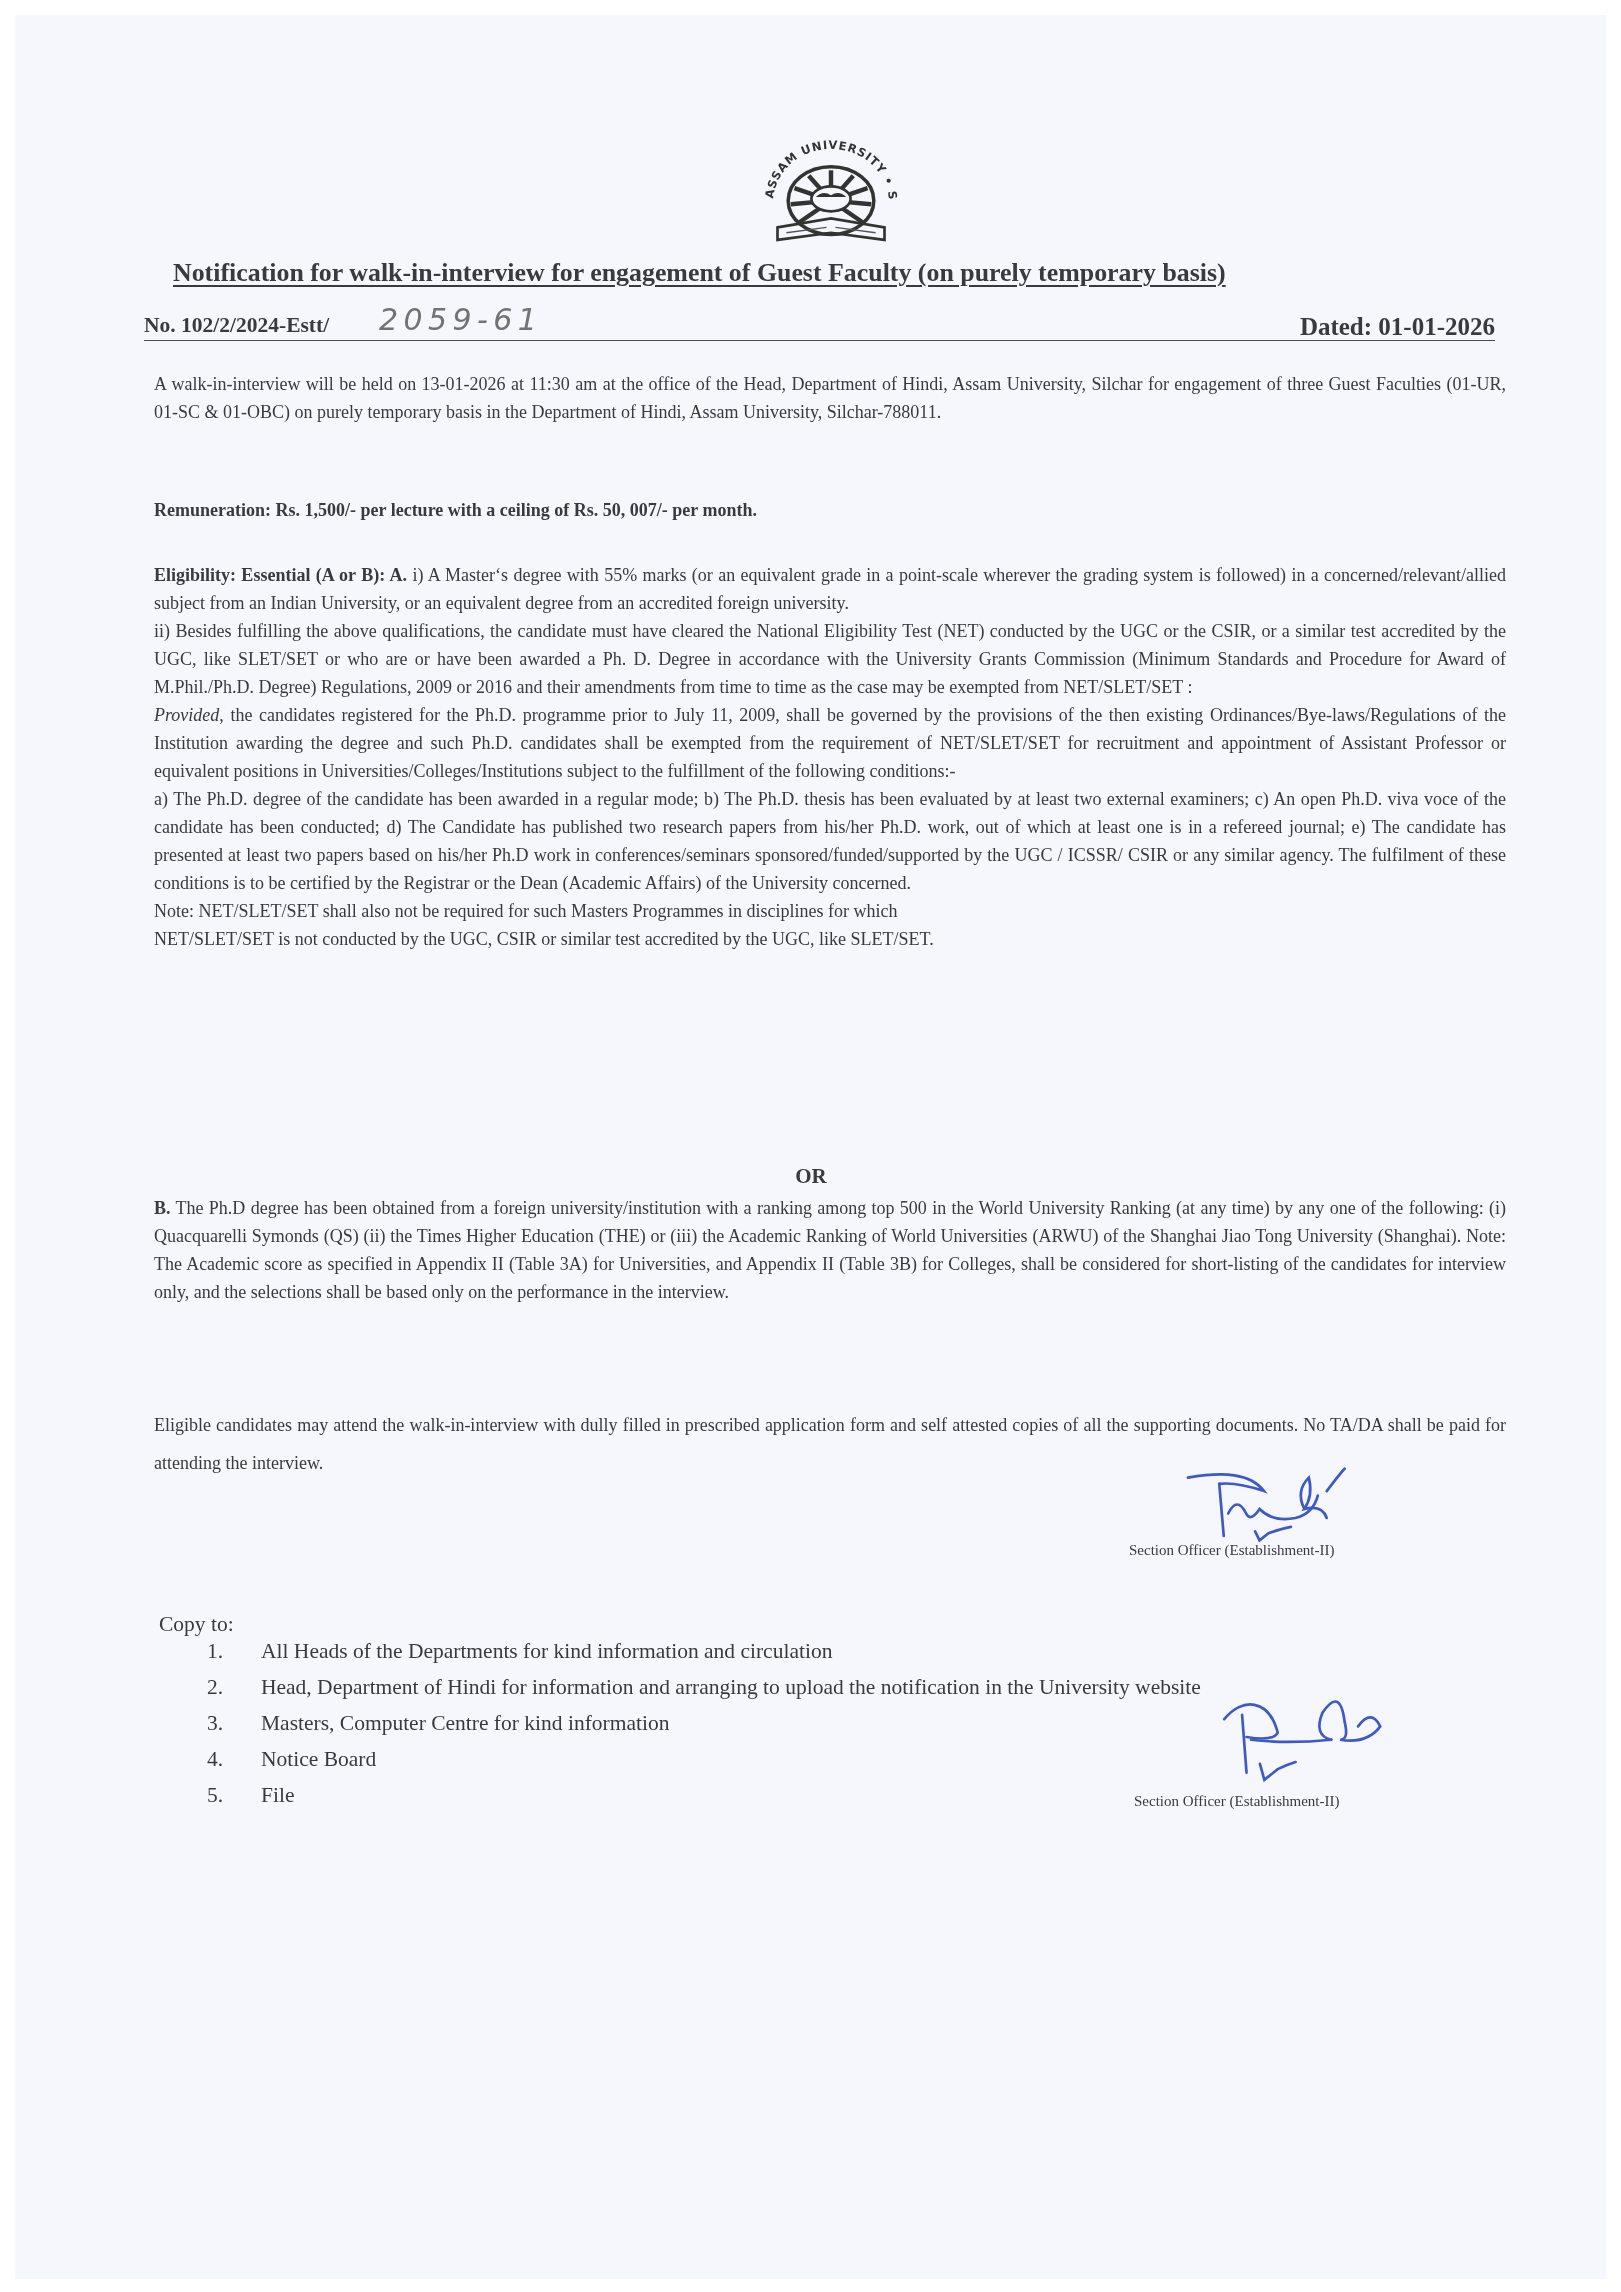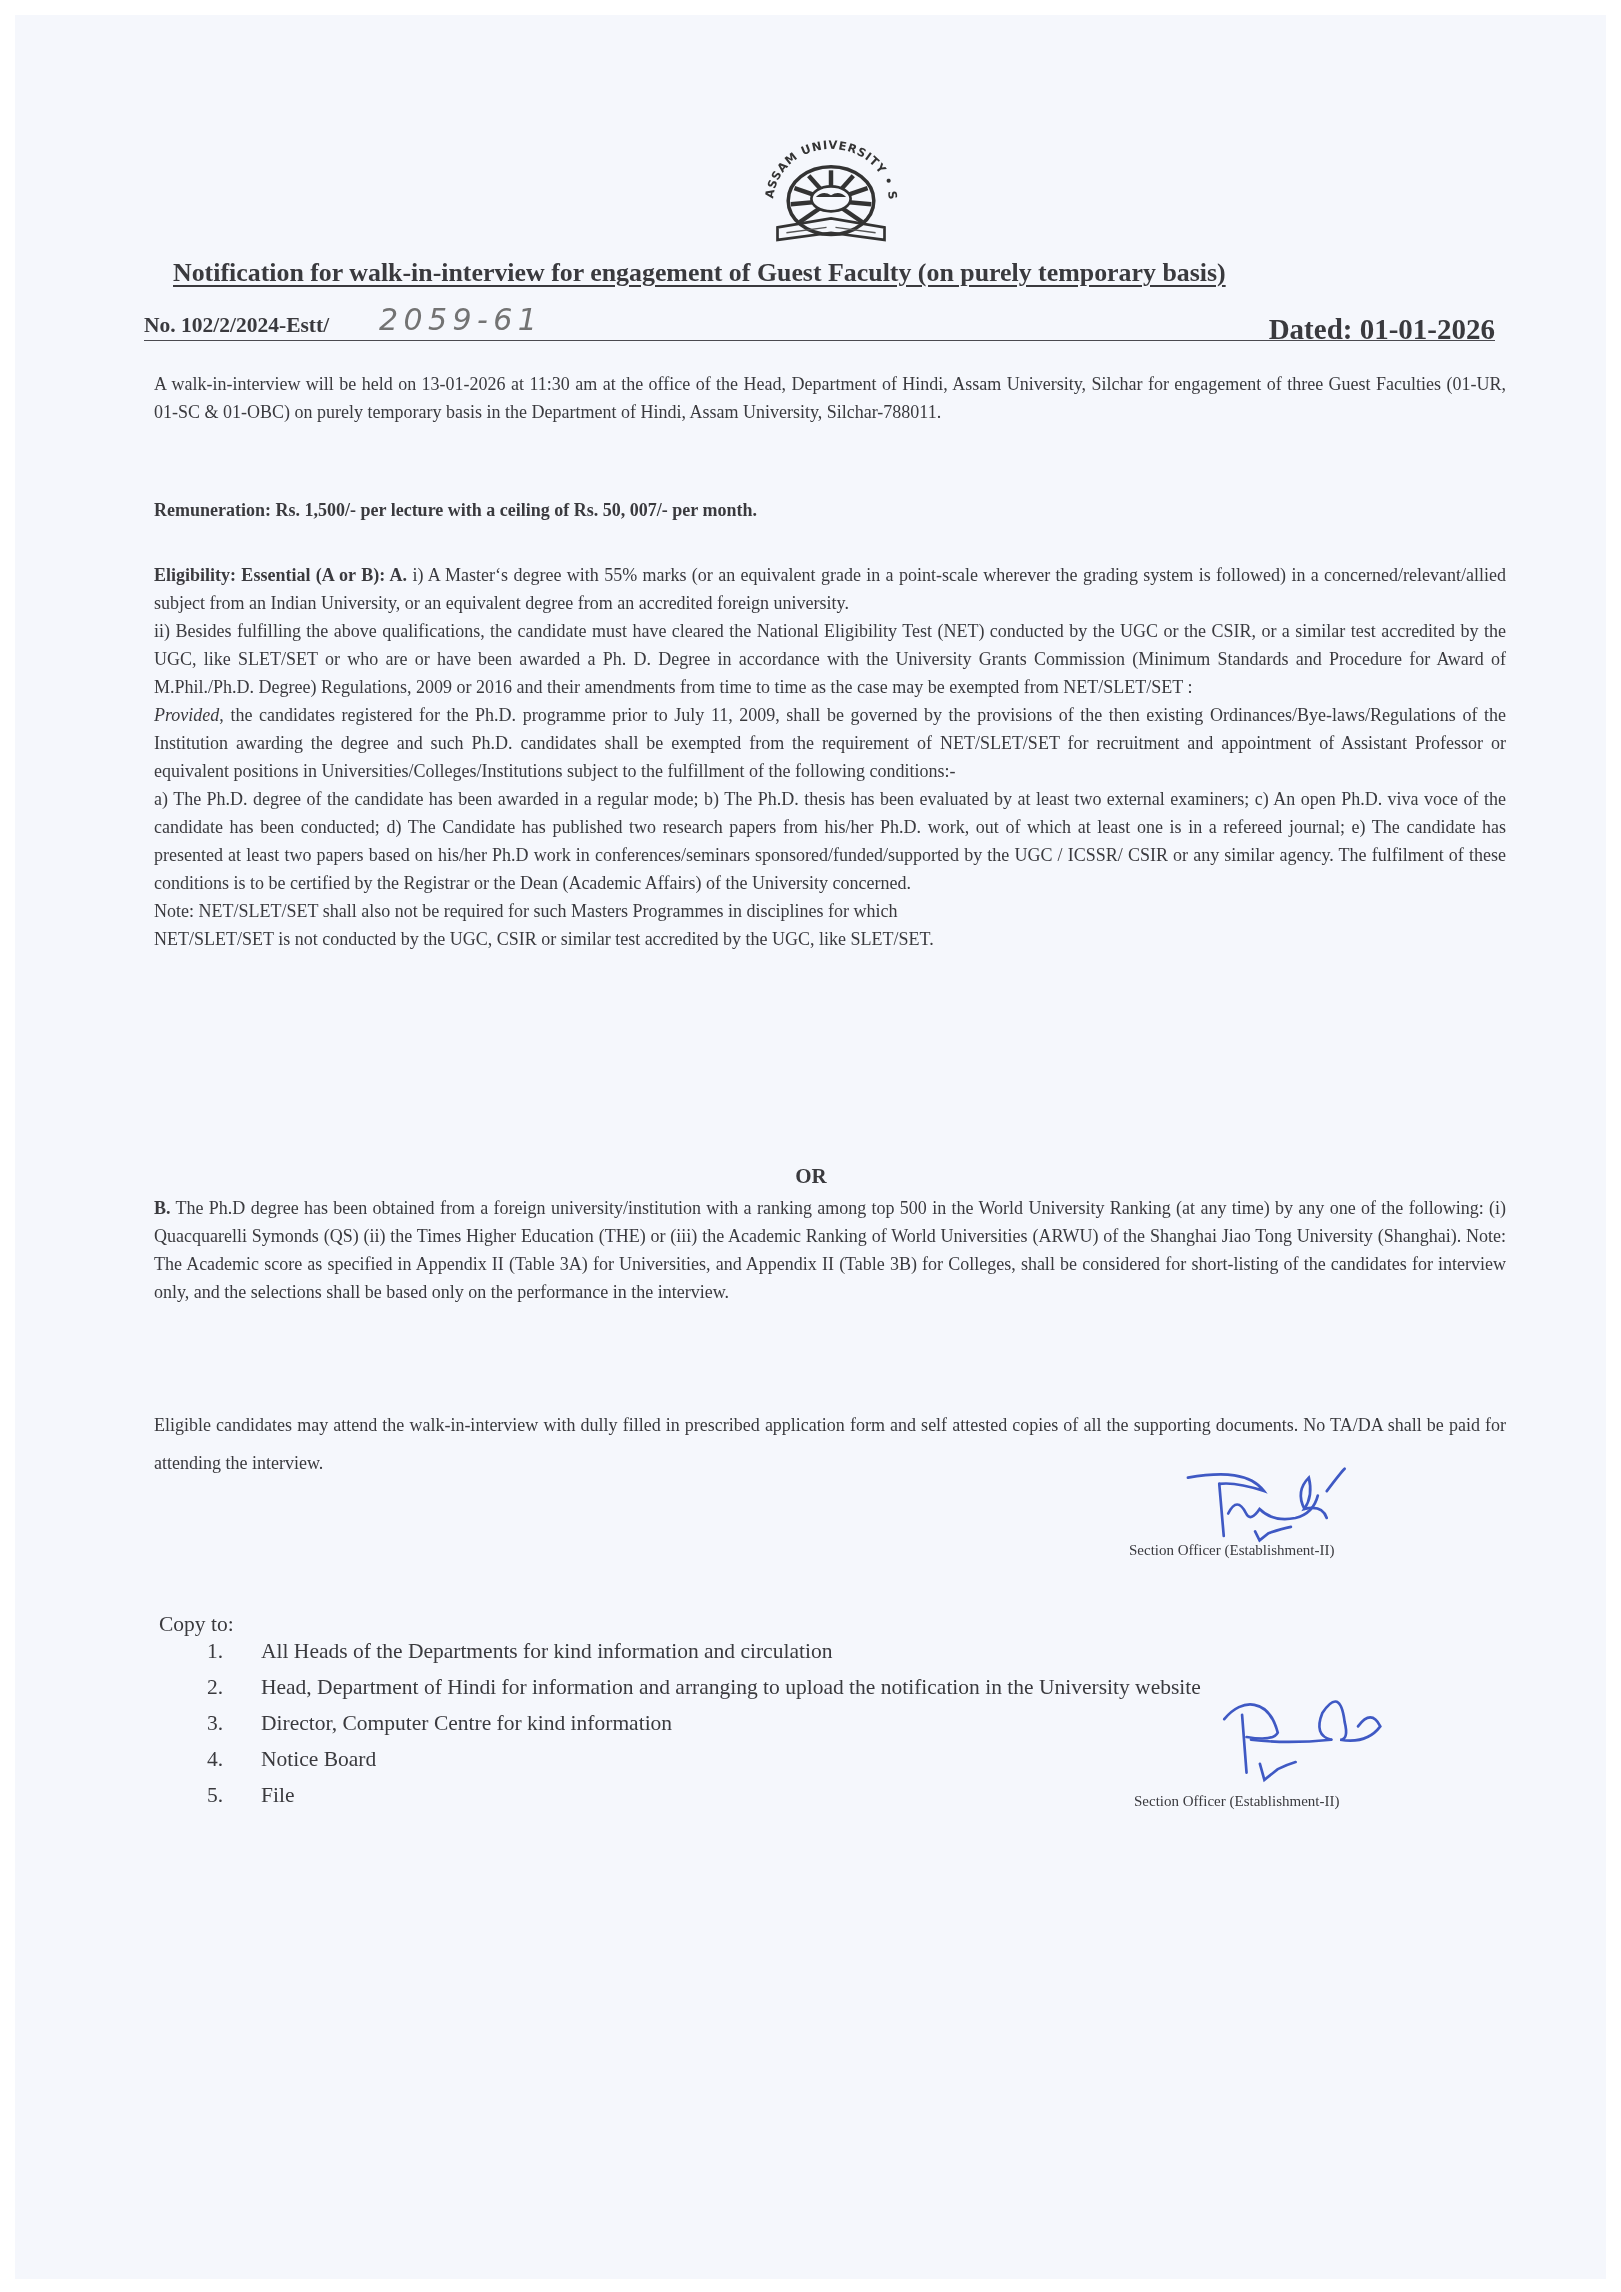--- a/index.html
+++ b/index.html
@@ -22,21 +22,21 @@
   }
   .refline {
     position: absolute; left: 144px; top: 304px; width: 1351px; height: 36px;
     border-bottom: 1.8px solid #4a4a50;
   }
   .refno { position: absolute; left: 0; top: 9px; font-weight: bold; font-size: 21.5px; }
   .handno {
     position: absolute; left: 235px; top: -1.8px; font-family: "DejaVu Sans", sans-serif;
     font-style: italic; font-size: 30px; color: #737373; letter-spacing: 5.4px;
   }
-  .dated { position: absolute; right: 0; top: 9px; font-weight: bold; font-size: 29px; }
+  .dated { position: absolute; right: 0; top: 9px; font-weight: bold; font-size: 25px; }
   .block {
     position: absolute; left: 154px; width: 1352px; font-size: 18px; line-height: 28px;
     text-align: justify;
   }
   .b { font-weight: bold; }
   .i { font-style: italic; }
   .or { position: absolute; left: 0; width: 1622px; text-align: center; font-weight: bold; font-size: 21px; }
   .sig { position: absolute; }
   .sigtitle { position: absolute; font-size: 15px; white-space: nowrap; }
   .copyto { position: absolute; left: 159px; top: 1612px; font-size: 21.5px; }
@@ -119,21 +119,21 @@
     <li>
         <span class="num">1.</span>
         <span>All Heads of the Departments for kind information and circulation</span>
       </li>
     <li>
         <span class="num">2.</span>
         <span>Head, Department of Hindi for information and arranging to upload the notification in the University website</span>
       </li>
     <li>
         <span class="num">3.</span>
-        <span>Director, Computer Centre for kind information</span>
+        <span>Masters, Computer Centre for kind information</span>
       </li>
     <li>
         <span class="num">4.</span>
         <span>Notice Board</span>
       </li>
     <li>
         <span class="num">5.</span>
         <span>File</span>
       </li>
   </ul>

